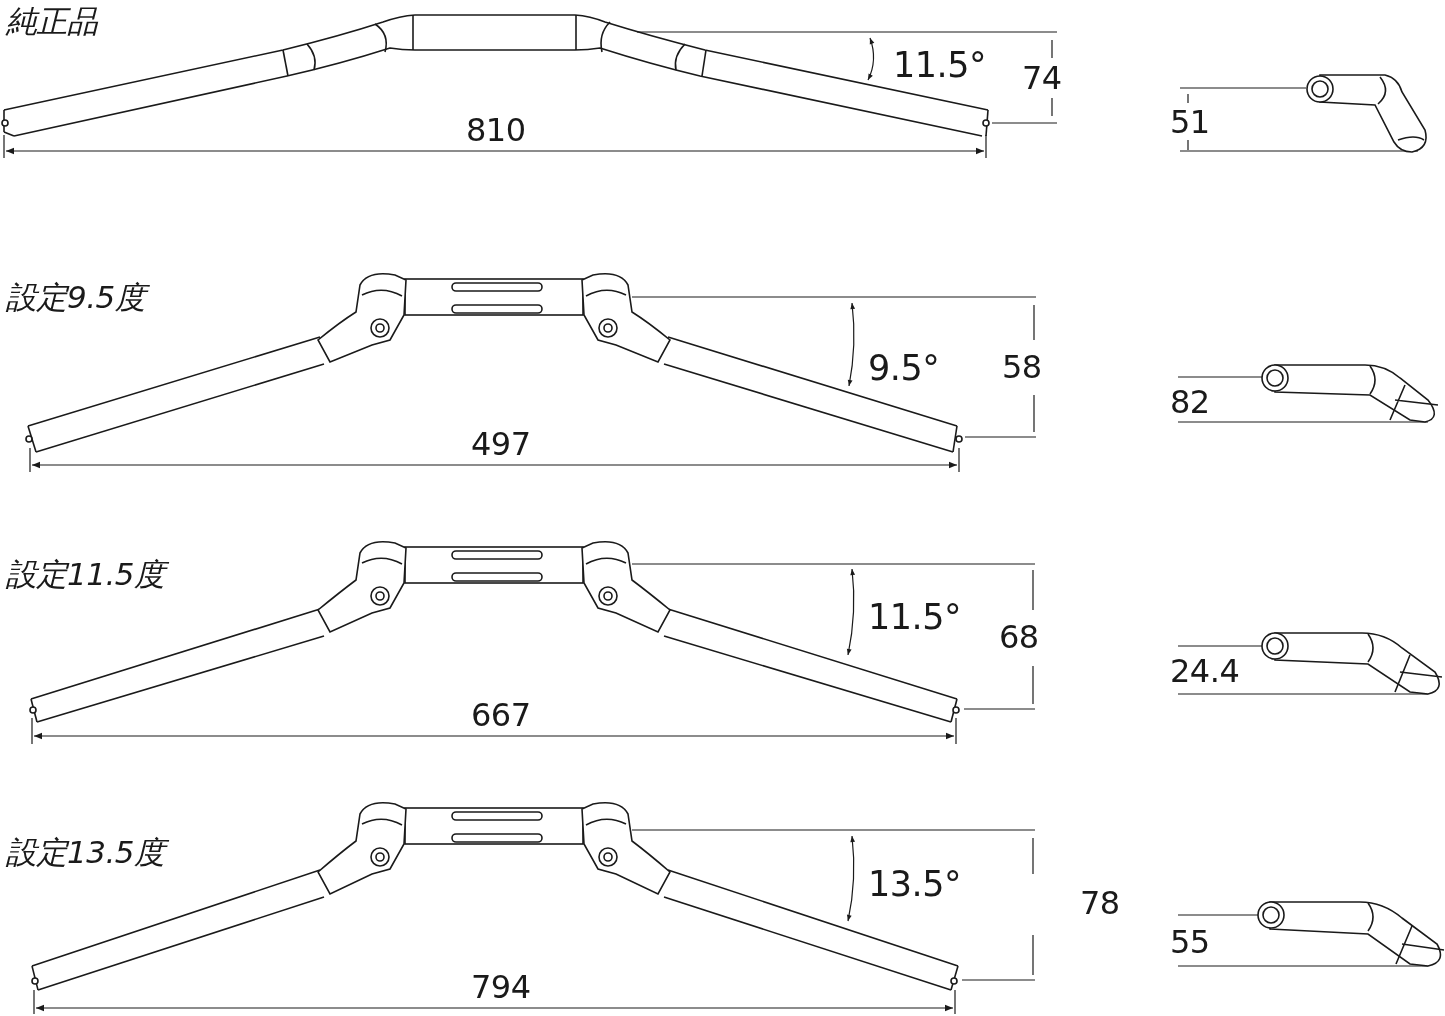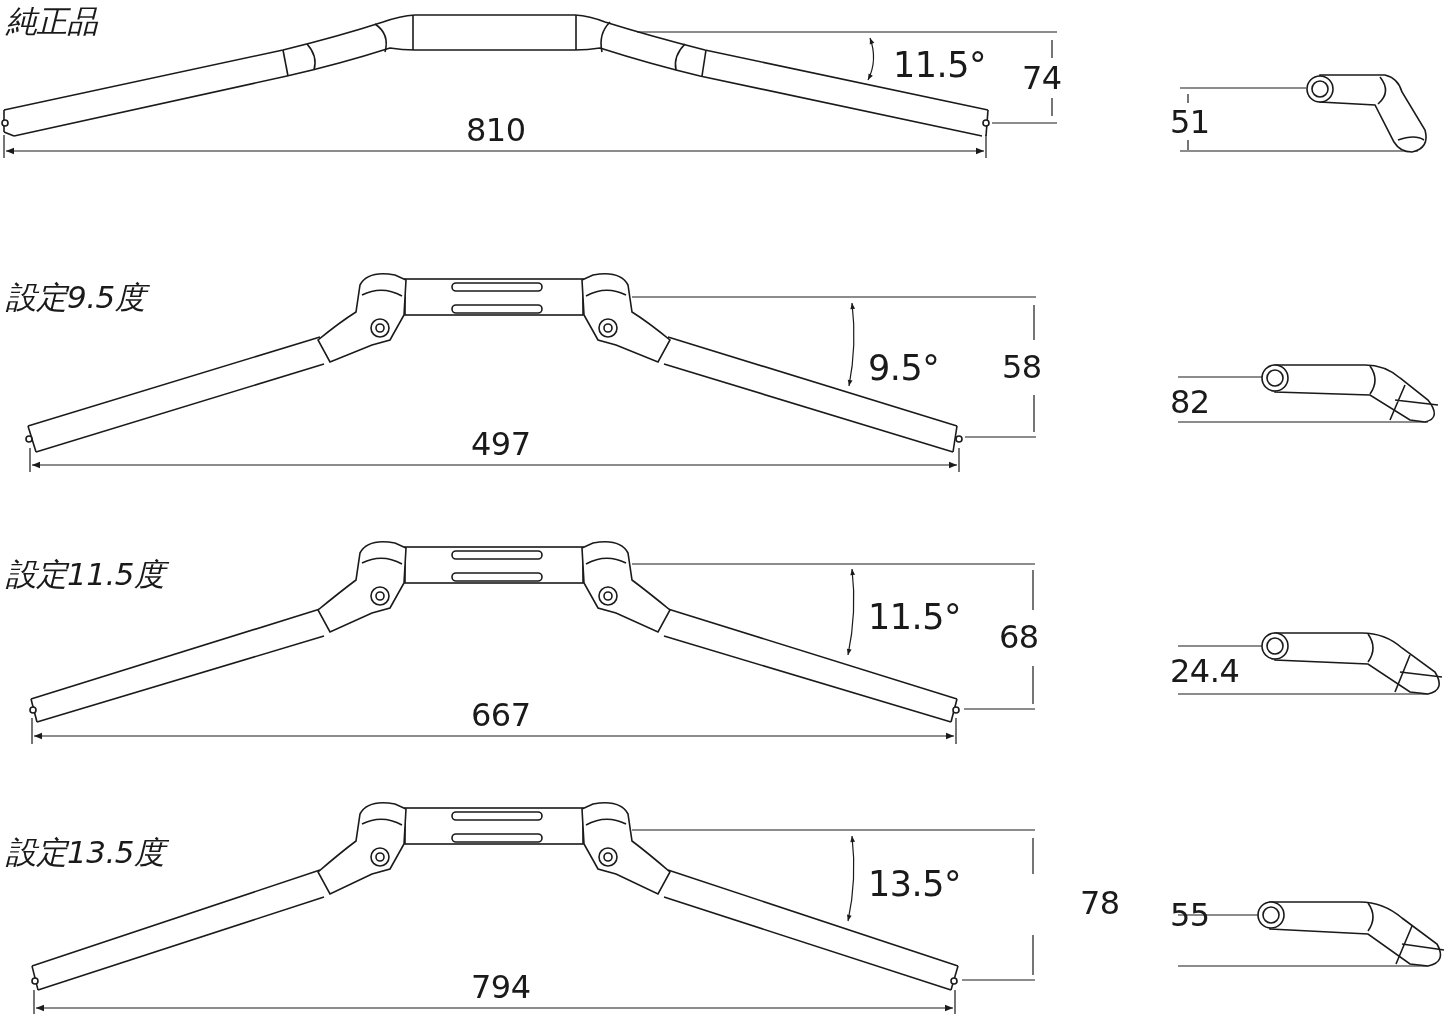--- a/index.html
+++ b/index.html
@@ -206,13 +206,13 @@
 <div class="lbl title" style="left:6px;top:559px;">設定11.5度</div>
 <div class="lbl dim" style="left:471px;top:699px;">667</div>
 <div class="lbl ang" style="left:868px;top:600px;">11.5°</div>
 <div class="lbl dim" style="left:999px;top:621px;">68</div>
 <div class="lbl dim" style="left:1170px;top:655px;">24.4</div>
 
 <div class="lbl title" style="left:6px;top:837px;">設定13.5度</div>
 <div class="lbl dim" style="left:471px;top:971px;">794</div>
 <div class="lbl ang" style="left:868px;top:867px;">13.5°</div>
 <div class="lbl dim" style="left:1048px;top:887px;margin-left:32px;">78</div>
-<div class="lbl dim" style="left:1170px;top:899px;">55</div>
+<div class="lbl dim" style="left:1170px;top:926px;">55</div>
 
 </body></html>

